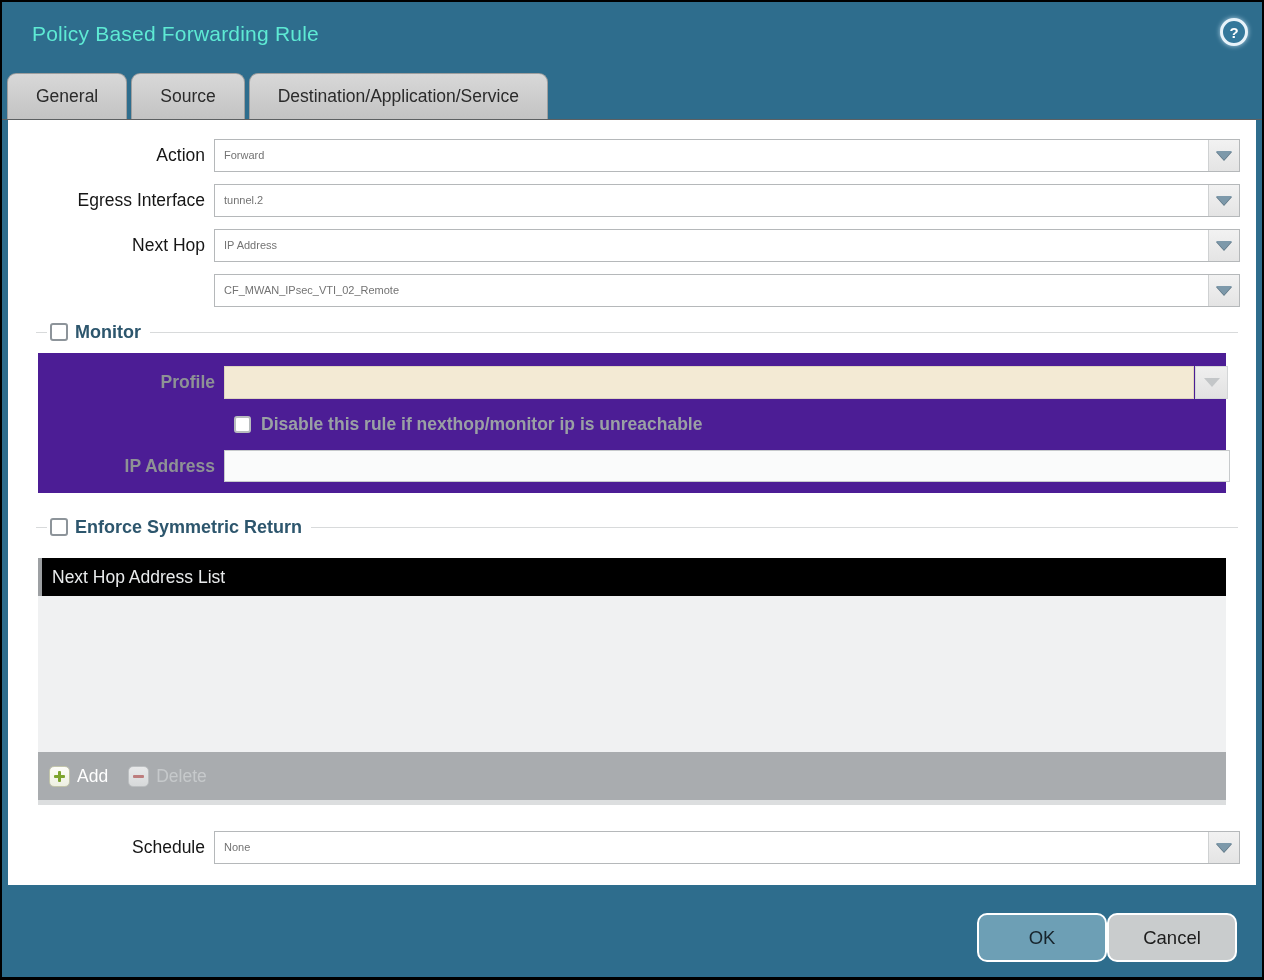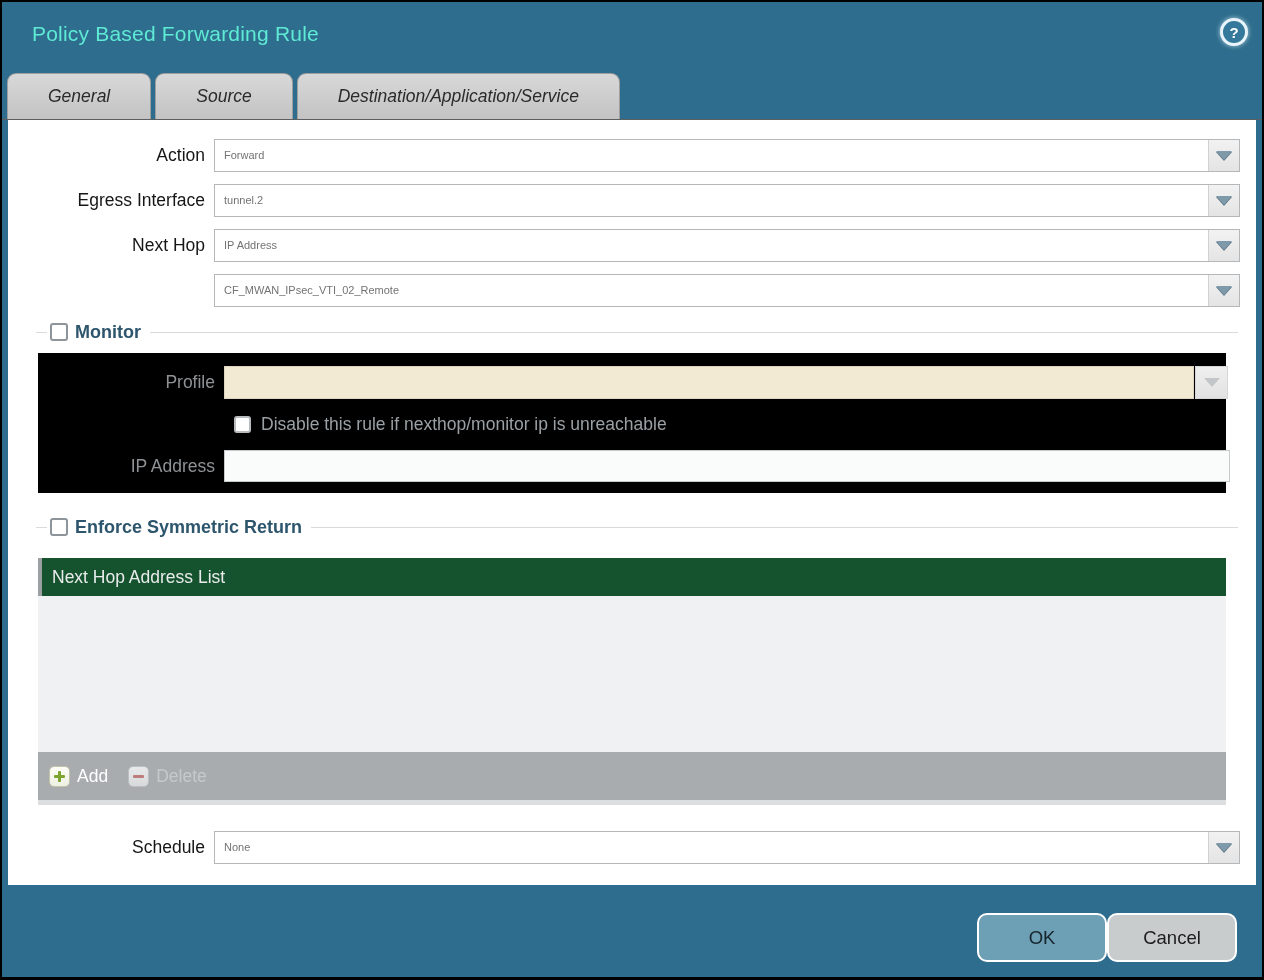--- a/index.html
+++ b/index.html
@@ -30,26 +30,26 @@
     cursor:pointer;
   }
   
   .tabstrip {
     height:54px; display:flex; align-items:flex-end;
     padding-left:5px; position:relative;
     border-bottom:1px solid #5d6062;
   }
   .tab {
     height:46px; line-height:44px;
-    padding:0 40px; margin-right:4px;
+    padding:0 28px; margin-right:4px;
     background:linear-gradient(#d8d8d8,#c3c3c3);
     border:1px solid #9e9e9e; border-bottom:none;
     border-radius:9px 9px 0 0;
     font-size:17.5px; color:#2b2b2b;
-    cursor:pointer; white-space:nowrap;font-style:italic;
+    cursor:pointer; white-space:nowrap;
   }
   .tab.active {
     background:#ffffff; border-color:#b9b9b9;
     height:52px; line-height:50px;
     margin-bottom:-1px; position:relative; z-index:2;
     color:#1f1f1f;
   }
   
   .content {
     position:absolute; left:6px; right:6px; top:118px; bottom:92px;
@@ -98,21 +98,21 @@
     border:2px solid #8d949a; border-radius:3px;
     background:#ffffff; cursor:pointer;
   }
   .legend-label {
     font-size:18px; font-weight:bold; color:#2d566d;
     margin-left:7px; white-space:nowrap;
   }
   
   .monitor-panel {
     margin:8px 30px 0 30px; height:140px;
-    background:#000000; padding-top:13px;
+    background:#4c1d95; padding-top:13px;font-weight:bold;
   }
   .monitor-panel .flabel { width:186px; color:#8e9295; }
   .profile-field {
     width:1004px; height:33px; flex:none; display:flex; align-items:stretch;
   }
   .profile-input {
     flex:1; background:#f3ead4; border:1px solid #ded5c0;
   }
   .profile-btn {
     width:33px; flex:none; margin-left:1px;
@@ -124,21 +124,21 @@
   .cbx.small { width:17px; height:17px; border-color:#b8bcbe; cursor:default; }
   .disable-label { font-size:17.5px; color:#9aa0a4; margin-left:10px; }
   .ip-row { margin-top:15px; display:flex; align-items:center; }
   .ip-input {
     width:1006px; height:32px; flex:none;
     background:#fafbfb; border:1px solid #c7cacc;
   }
   
   .sym-table { margin:18px 30px 0 30px; }
   .tbl-header {
-    height:38px; background:#14532d;
+    height:38px; background:#000000;
     border-left:4px solid #9da0a3;
     color:#e9ebec; font-size:17.5px;
     line-height:38px; padding-left:10px;
   }
   .tbl-body { height:156px; background:#f0f1f2; }
   .tbl-footer {
     height:48px; background:#a9acaf;
     display:flex; align-items:center; padding-left:11px;
   }
   .tbl-strip { height:5px; background:#dcdedf; }

